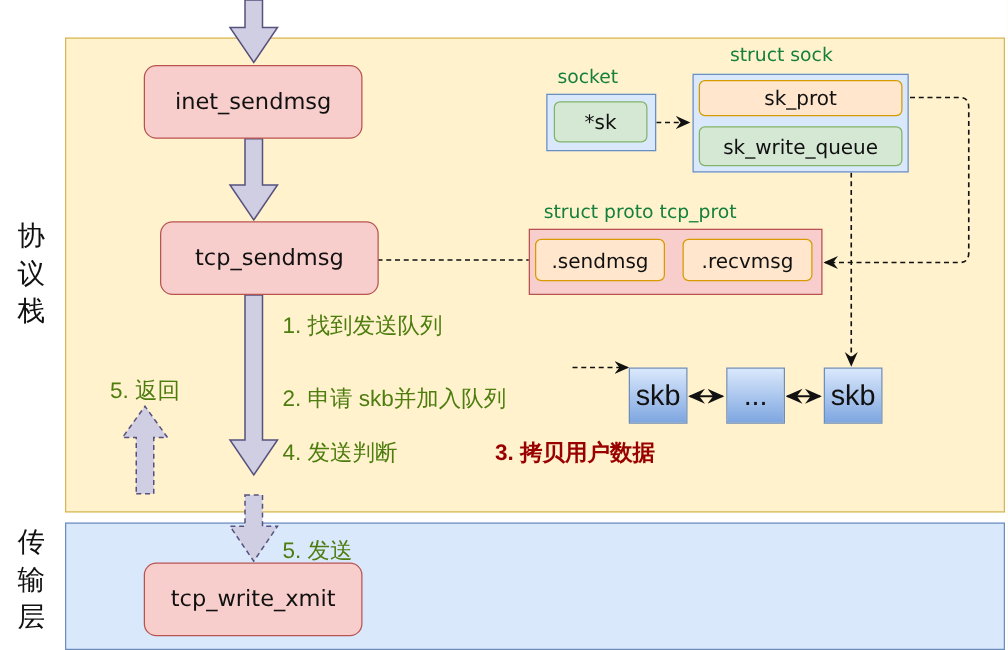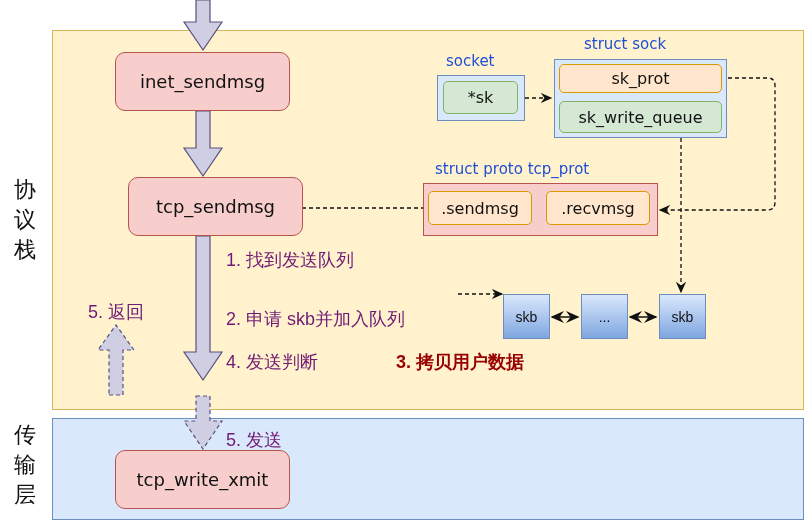--- a/index.html
+++ b/index.html
@@ -5,29 +5,29 @@
   html, body { margin:0; padding:0; background:#ffffff; }
   body { width:806px; height:520px; position:relative; overflow:hidden;
          font-family:"DejaVu Sans", sans-serif; color:#111; }
   .abs { position:absolute; }
   .layer-stack { left:52px; top:30px; width:752px; height:380px; background:#fff2cc; border:1.5px solid #d6b656; box-sizing:border-box; }
   .layer-trans { left:52px; top:418px; width:752px; height:102px; background:#dae8fc; border:1.5px solid #6c8ebf; box-sizing:border-box; }
   .vlabel { font-size:22px; line-height:30px; width:30px; text-align:center; color:#111; }
   .func { background:#f8cecc; border:1.5px solid #b85450; border-radius:10px; box-sizing:border-box;
           display:flex; align-items:center; justify-content:center;
           font-family:"DejaVu Sans", sans-serif; font-size:18px; color:#111; }
-  .title { font-size:15px; color:#1d4ed8; white-space:nowrap; }
+  .title { font-size:15px; color:#15803d; white-space:nowrap; }
   .field { border-radius:5px; box-sizing:border-box; display:flex; align-items:center; justify-content:center; font-size:16px; color:#111; }
   .orange { background:#ffe6cc; border:1.5px solid #d79b00; }
   .green  { background:#d5e8d4; border:1.5px solid #82b366; }
   .bluebox { background:#dae8fc; border:1.5px solid #6c8ebf; box-sizing:border-box; }
   .redbox { background:#f8cecc; border:1.5px solid #b85450; box-sizing:border-box; }
   .skb { background:linear-gradient(#dae8fc,#7ea6e0); border:1.5px solid #6c8ebf; box-sizing:border-box;
-         display:flex; align-items:center; justify-content:center; font-family:"Liberation Sans", sans-serif; font-size:14px; color:#111; }
-  .step { font-family:"Liberation Sans", sans-serif; font-size:18px; color:#701a75; white-space:nowrap; }
+         display:flex; align-items:center; justify-content:center; font-family:"Liberation Sans", sans-serif; font-size:23px; color:#111; }
+  .step { font-family:"Liberation Sans", sans-serif; font-size:18px; color:#4d7c0f; white-space:nowrap; }
   .step-red { font-family:"Liberation Sans", sans-serif; font-size:18px; font-weight:bold; white-space:nowrap; }
   svg.overlay { position:absolute; left:0; top:0; pointer-events:none; }
 </style>
 </head>
 <body>
 
 <div class="abs layer-stack"></div>
 <div class="abs layer-trans"></div>
 
 <div class="abs vlabel" style="left:10px; top:175px;">

